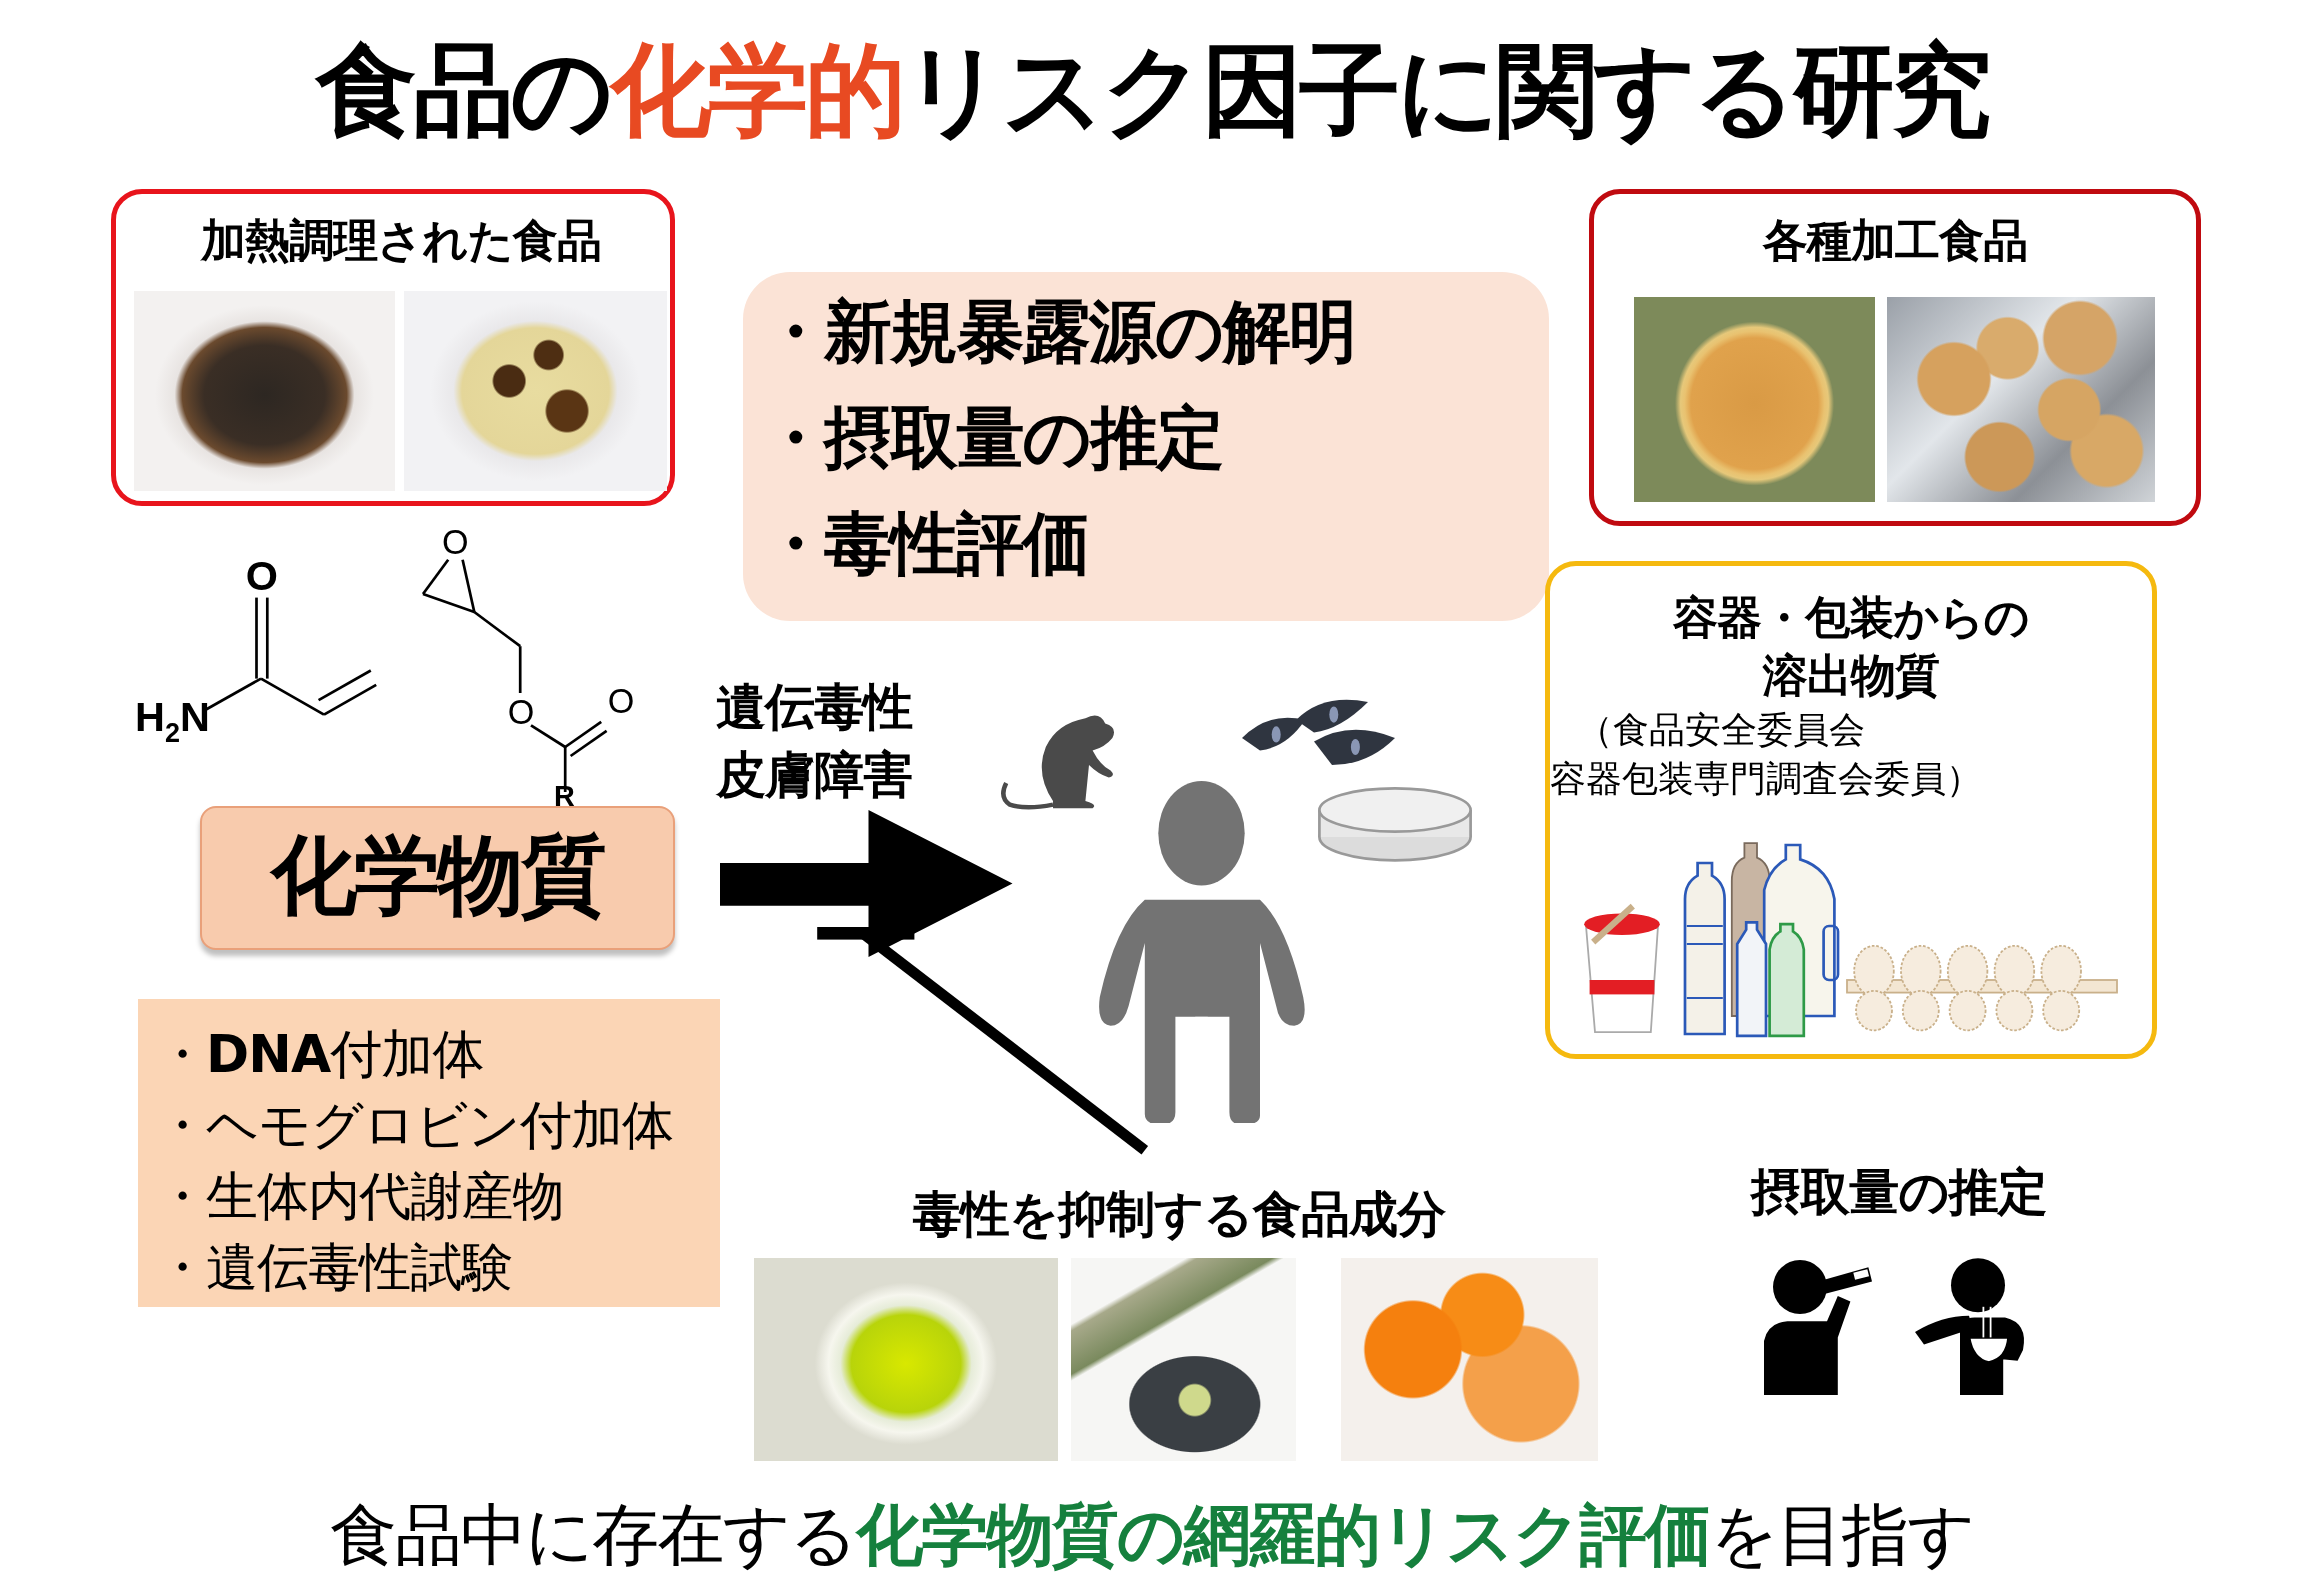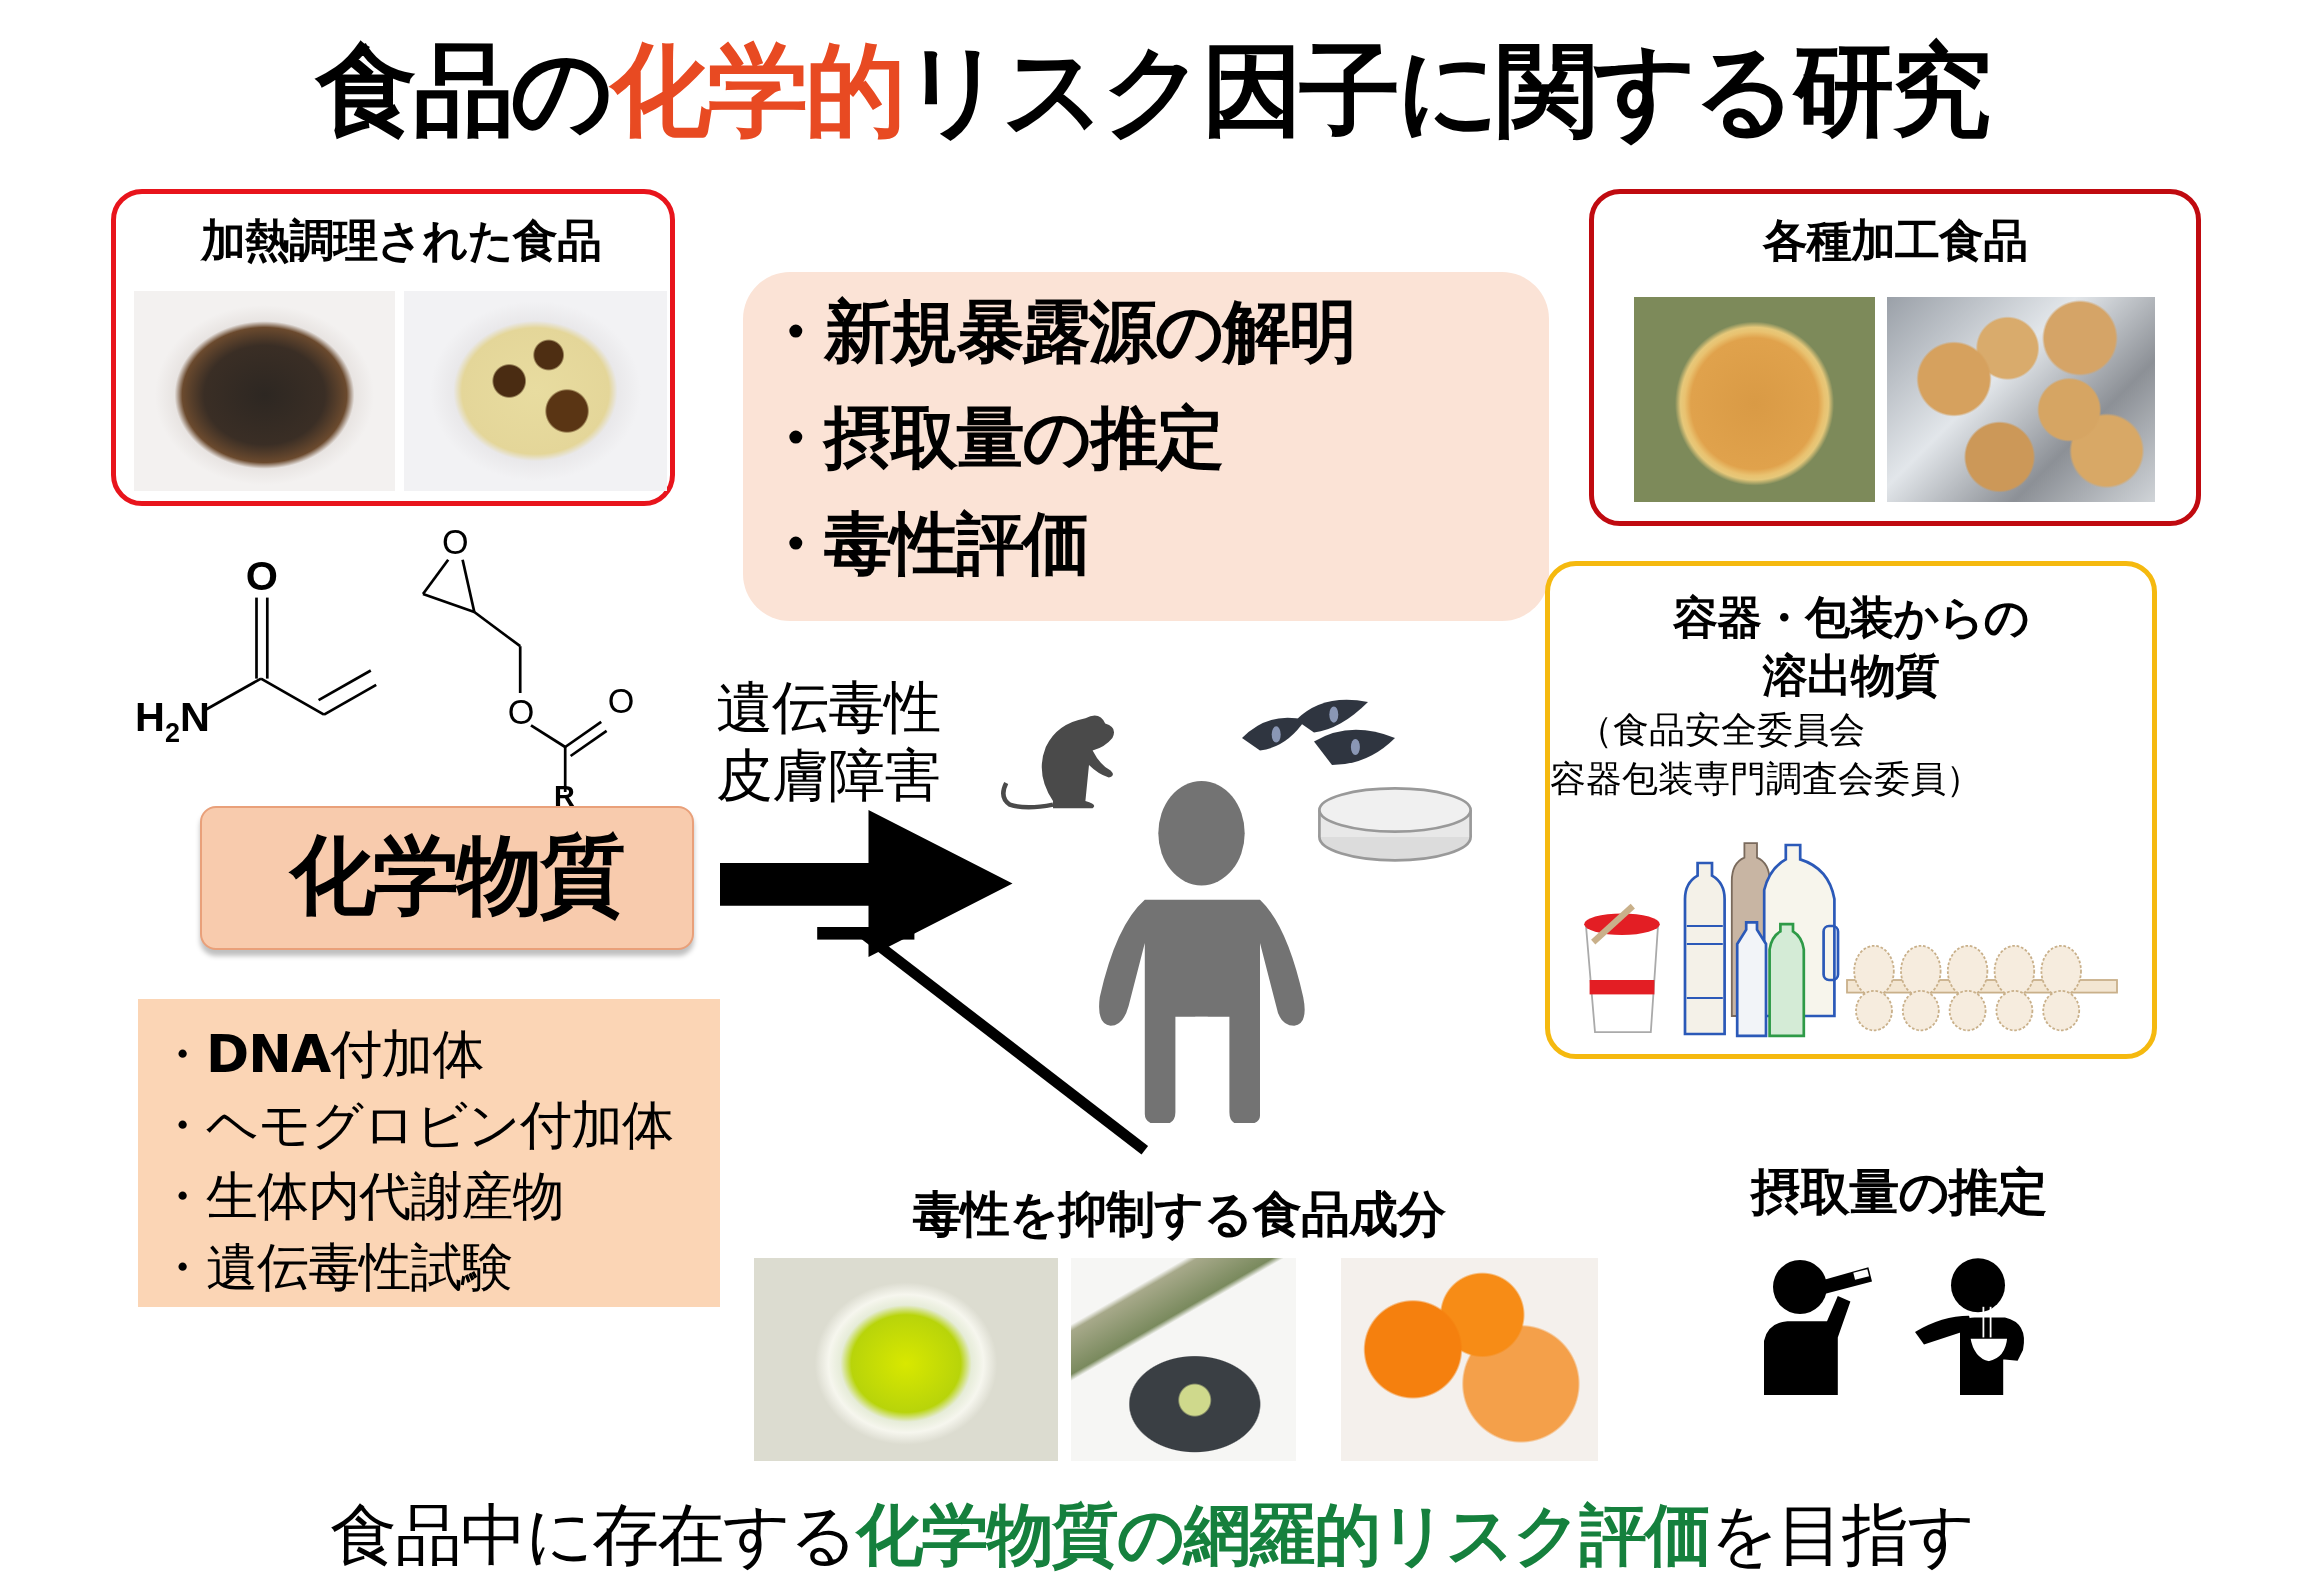--- a/index.html
+++ b/index.html
@@ -10,25 +10,25 @@
   .box{position:absolute;border-radius:31px;box-sizing:border-box;background:#fff;}
   .box-red{border:5.4px solid #E8141C;}
   .box-dark{border:5.4px solid #C00A10;}
   .box-yellow{border:5.4px solid #F5B90F;}
   .box-title{text-align:center;font-weight:bold;font-size:45px;line-height:58px;letter-spacing:-0.9px;}
   .photo{position:absolute;overflow:hidden;}
   .peach{position:absolute;background:#FBE3D6;border-radius:47px;}
   .peach-list{list-style:none;margin:0;padding:0;}
   .peach-list li{font-size:68px;font-weight:bold;line-height:106px;letter-spacing:-1.8px;white-space:nowrap;}
   .bullet{display:inline-block;width:63px;text-align:center;}
-  .chem-box{position:absolute;background:#F8CBAD;border:2.7px solid #E9A07A;border-radius:16px;box-shadow:0 5.4px 5.4px rgba(0,0,0,0.25);text-align:center;font-size:86px;font-weight:bold;letter-spacing:-2.7px;padding-left:19px;}
+  .chem-box{position:absolute;background:#F8CBAD;border:2.7px solid #E9A07A;border-radius:16px;box-shadow:0 5.4px 5.4px rgba(0,0,0,0.25);text-align:center;font-size:86px;font-weight:bold;letter-spacing:-2.7px;}
   .list-box{position:absolute;background:#FBD5B5;}
   .list-box ul{list-style:none;margin:0;padding:20px 0 0 18px;}
   .list-box li{font-size:52px;line-height:71px;white-space:nowrap;letter-spacing:-0.9px;}
-  .effect{font-size:57px;font-weight:normal;line-height:68px;letter-spacing:-0.9px;}
+  .effect{font-size:50px;font-weight:bold;line-height:68px;letter-spacing:-0.9px;}
   .sub-title{font-size:49px;font-weight:bold;letter-spacing:-0.9px;text-align:center;}
   .bottom{left:0;width:2304px;top:1490px;text-align:center;font-size:67px;line-height:90px;letter-spacing:-1.8px;}
   .bottom .hl{color:#15803d;font-weight:bold;}
 </style>
 </head>
 <body>
 
 <div class="abs title">
   <span>食品の</span><span class="red">化学的</span><span>リスク因子に関する研究</span>
 </div>

